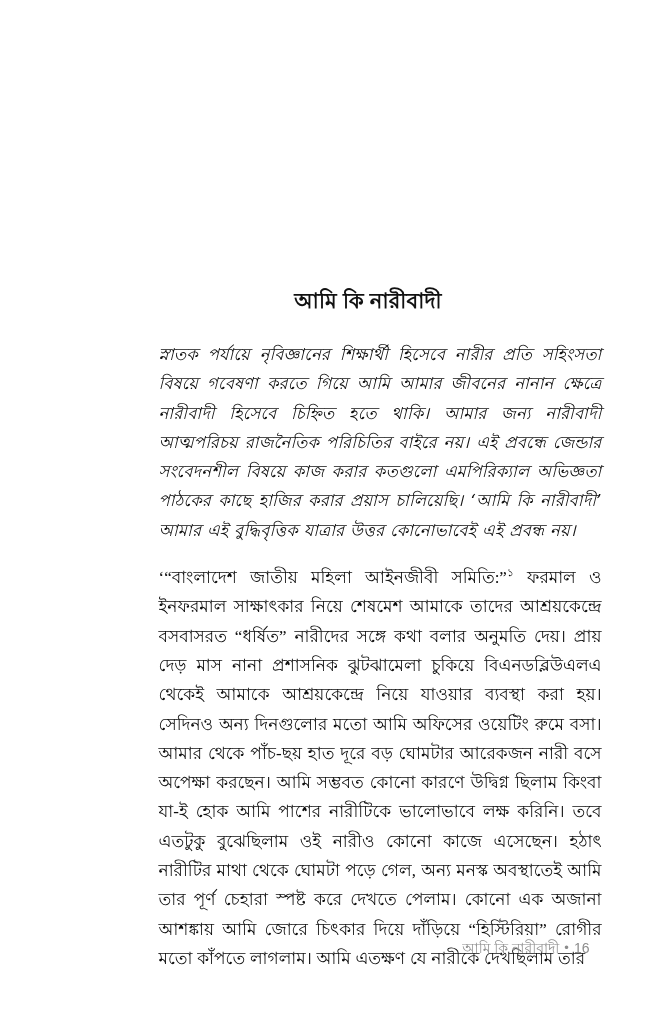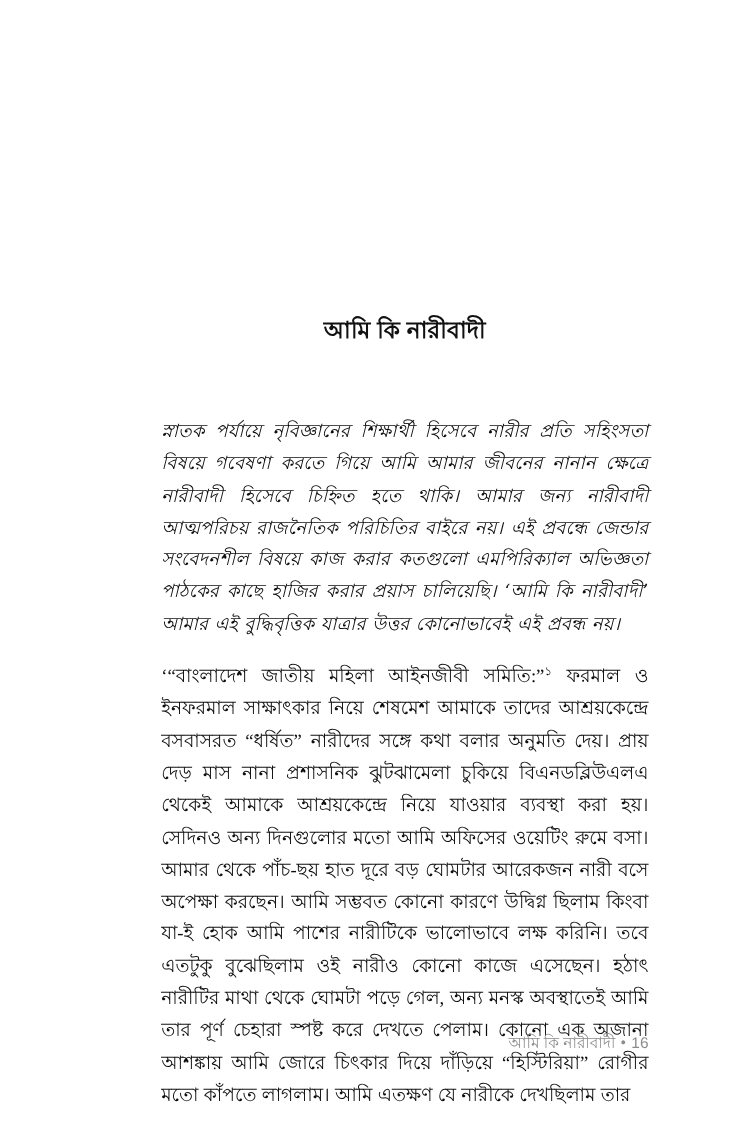--- a/index.html
+++ b/index.html
@@ -44,24 +44,23 @@
     font-family: "Liberation Sans", "DejaVu Sans", sans-serif;
     font-weight: 700;
     font-size: 21px;
     line-height: 26px;
     letter-spacing: 0.2px;
     color: #111111;
   }
 
   .body-block {
     position: absolute;
-    left: 0;
+    left: 12px;
     top: 340px;
     width: 443px;
-    margin-top: 37px;
   }
 
   p.para {
     margin: 0;
     padding: 0;
     text-align: justify;
     text-justify: inter-word;
     font-size: 16.5px;
     line-height: 29.3px;
     color: #0d0d0d;

